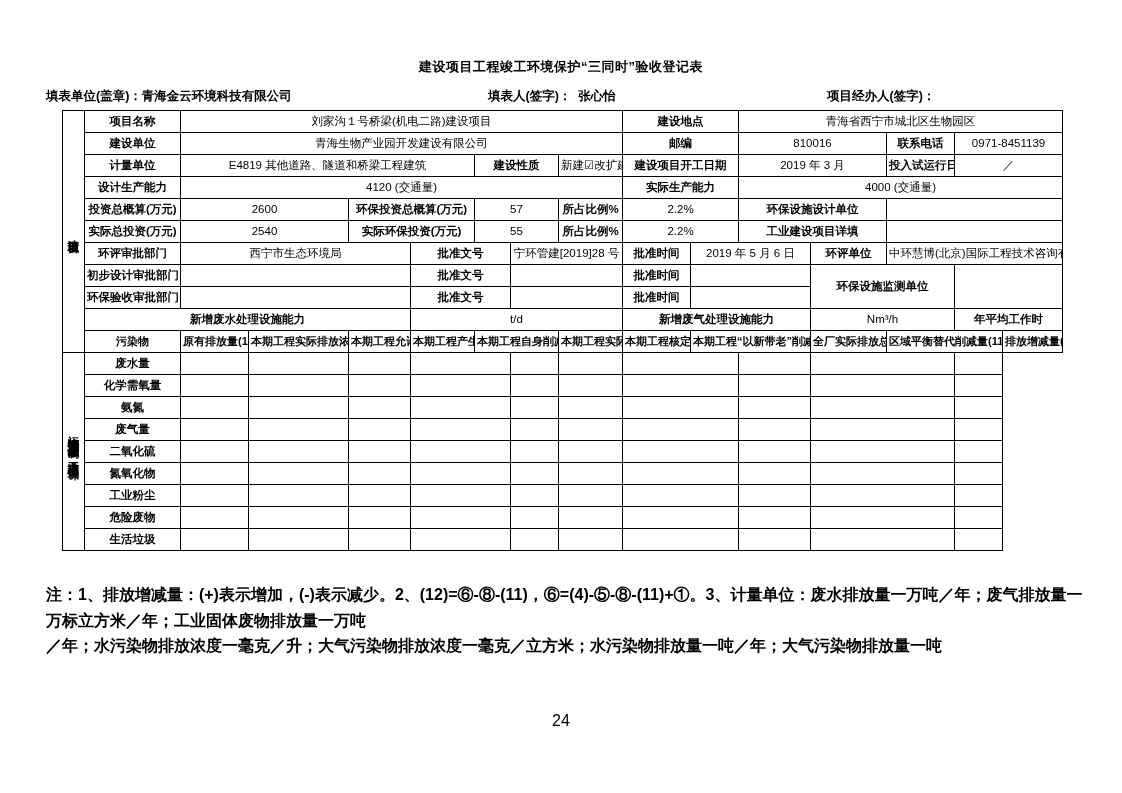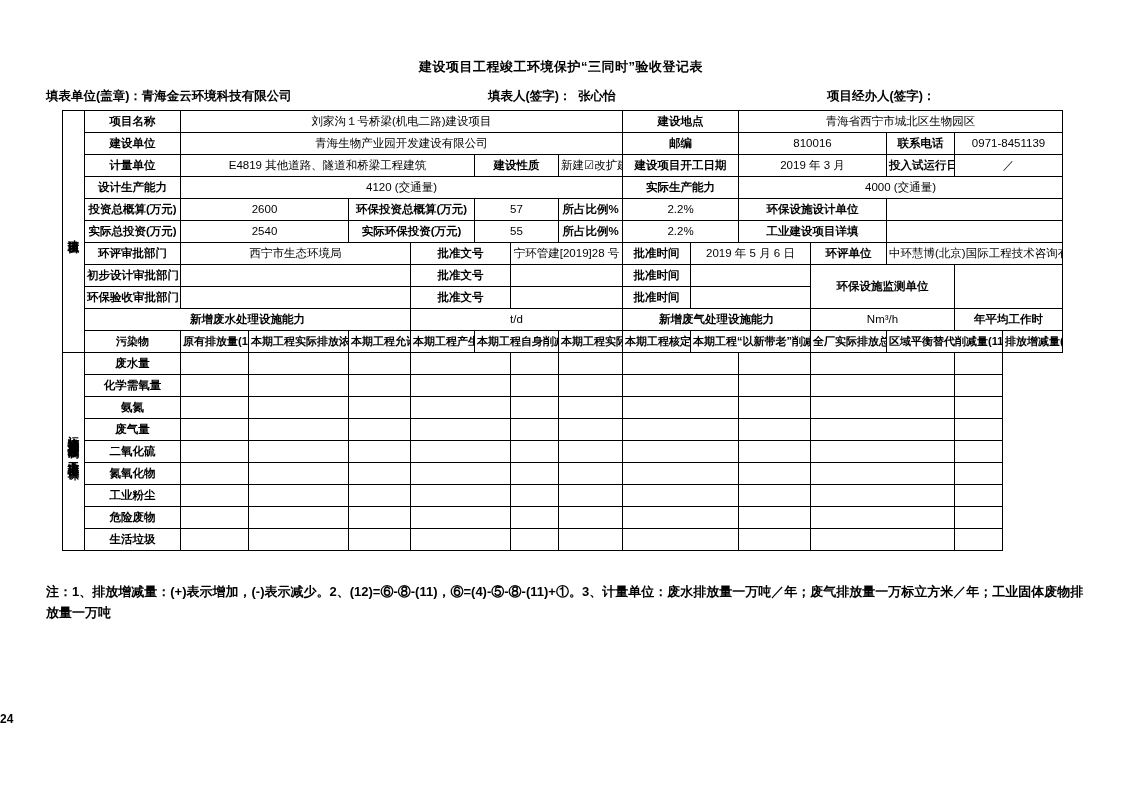--- a/index.html
+++ b/index.html
@@ -91,33 +91,32 @@
   }
   td.pollname { font-weight: bold; height: 25px; }
   td.empty { height: 25px; }
   .chk { font-family: "DejaVu Sans", sans-serif; }
 
   .notes {
     position: absolute;
     top: 582px;
     left: 46px;
     width: 1040px;
-    font-size: 13px;
+    font-size: 16px;
     font-weight: bold;
     line-height: 1.6;
     text-align: left;
   }
   .pagenum {
     position: absolute;
     top: 712px;
     left: 0;
     width: 1122px;
-    text-align: left;
-    font-size: 12px;
-    font-weight: bold;
+    text-align: center;
+    font-size: 16px;
   }
 </style>
 </head>
 <body>
 
 <div class="page">
 
   <div class="doc-title">建设项目工程竣工环境保护“三同时”验收登记表</div>
 
   <div class="header-row">
@@ -383,17 +382,18 @@
       <td class="empty" colspan="2"></td>
       <td class="empty"></td>
       <td class="empty" colspan="2"></td>
       <td class="empty"></td>
     </tr>
   </tbody>
     </table>
 
   <div class="notes">
     <div>注：1、排放增减量：(+)表示增加，(-)表示减少。2、(12)=⑥-⑧-(11)，⑥=(4)-⑤-⑧-(11)+①。3、计量单位：废水排放量一万吨／年；废气排放量一万标立方米／年；工业固体废物排放量一万吨</div>
+    <div>／年；水污染物排放浓度一毫克／升；大气污染物排放浓度一毫克／立方米；水污染物排放量一吨／年；大气污染物排放量一吨</div>
   </div>
 
   <div class="pagenum">24</div>
 
 </div>
 
 </body></html>

